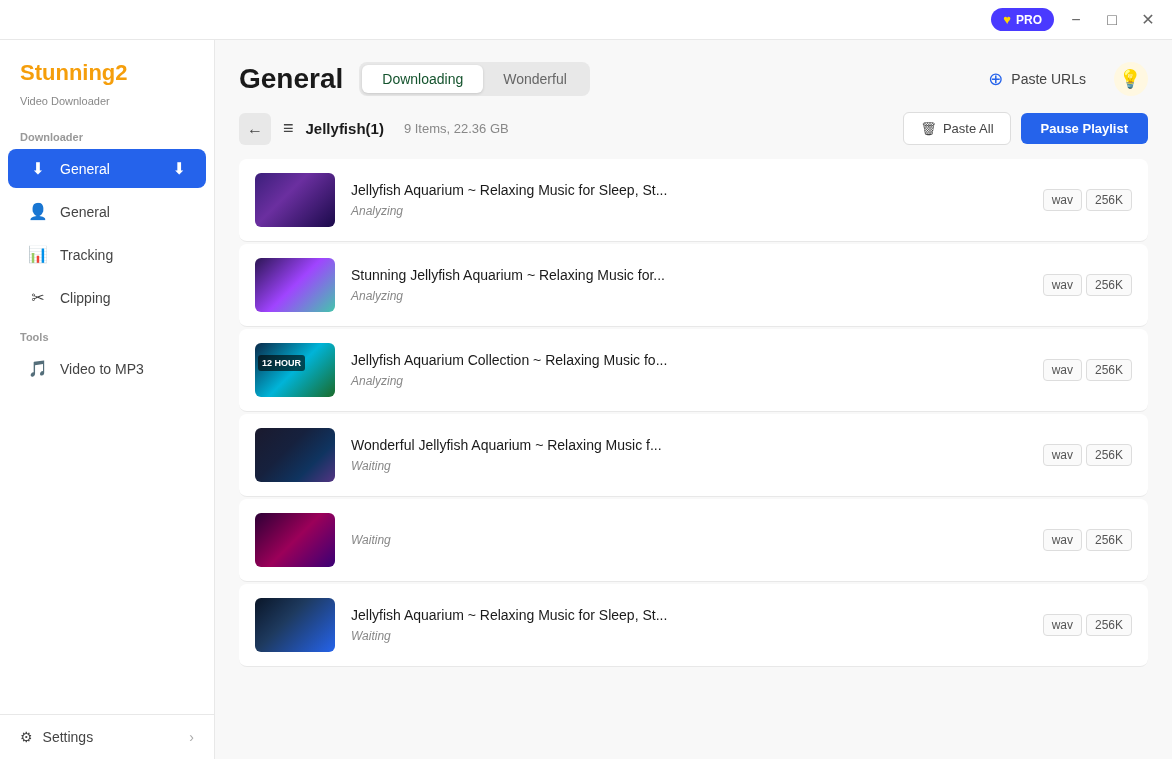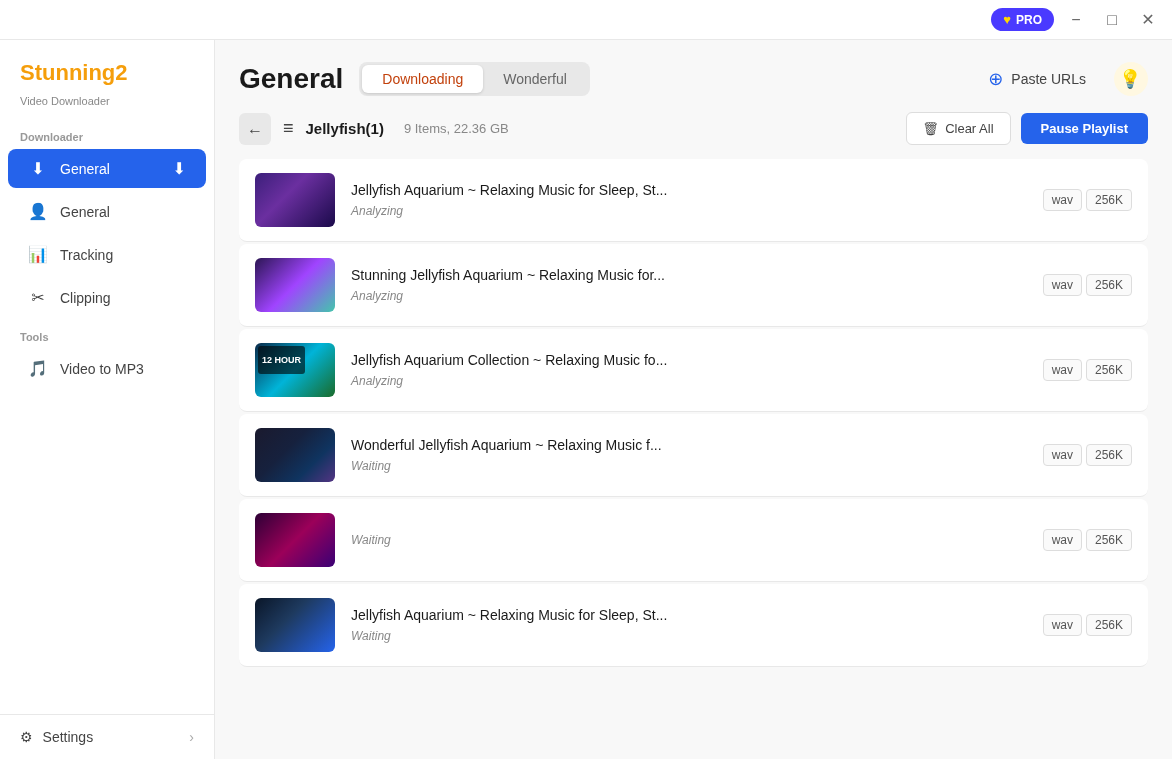--- a/index.html
+++ b/index.html
@@ -147,21 +147,21 @@
       border: none;
       background: transparent;
       border-radius: 6px;
       font-size: 14px;
       color: #666;
       cursor: pointer;
       font-weight: 500;
     }
     .tab-btn.active {
       background: #fff;
-      color: #c2410c;
+      color: #14532d;
       box-shadow: 0 1px 3px rgba(0,0,0,0.15);
     }
 
     .header-right {
       display: flex;
       align-items: center;
       gap: 12px;
     }
 
     .paste-urls-btn {
@@ -284,25 +284,25 @@
     .thumb-1 { background: linear-gradient(135deg, #3b1f7a 0%, #6b2fa0 40%, #1a0a4a 100%); }
     .thumb-2 { background: linear-gradient(135deg, #1a2a6c 0%, #b21f1f 50%, #fdbb2d 100%); }
     .thumb-2 { background: linear-gradient(135deg, #2c1654 0%, #a044ff 50%, #43c6ac 100%); }
     .thumb-3 { background: linear-gradient(135deg, #0a2a4a 0%, #00b4d8 50%, #1a6b2a 100%); }
     .thumb-4 { background: linear-gradient(135deg, #1a1a2e 0%, #16213e 40%, #0f3460 70%, #533483 100%); }
     .thumb-5 { background: linear-gradient(135deg, #2d0036 0%, #9b0059 50%, #3a0075 100%); }
     .thumb-6 { background: linear-gradient(135deg, #0a1628 0%, #1e3a5f 40%, #2563eb 100%); }
 
     .thumb-label {
       position: absolute;
-      top: 3px; left: 3px;
+      top: 12px; left: 3px;
       background: rgba(0,0,0,0.6);
       color: #fff;
       font-size: 9px;
-      padding: 9px 4px;
+      padding: 3px 4px;
       border-radius: 3px;
       font-weight: 700;
     }
 
     .item-info { flex: 1; min-width: 0; }
     .item-title { font-size: 14px; color: #1a1a1a; white-space: nowrap; overflow: hidden; text-overflow: ellipsis; margin-bottom: 6px; }
     .item-status { font-size: 12px; color: #888; font-style: italic; }
 
     .item-badges {
       display: flex;
@@ -408,21 +408,21 @@
         <button class="back-btn">
           <span>←</span>
         </button>
         <span class="playlist-icon">≡</span>
         <span class="playlist-name">Jellyfish(1)</span>
         <span class="playlist-meta">9 Items, 22.36 GB</span>
       </div>
       <div class="playlist-right">
         <button class="clear-all-btn">
           <span>🗑</span>
-          <span>Clear All</span>
+          <span>Paste All</span>
         </button>
         <button class="pause-playlist-btn">Pause Playlist</button>
       </div>
     </div>
 
     <div class="download-list" id="download-list">
     <div class="download-item">
       <div class="thumb thumb-1" style="position:relative;">
         
       </div>

